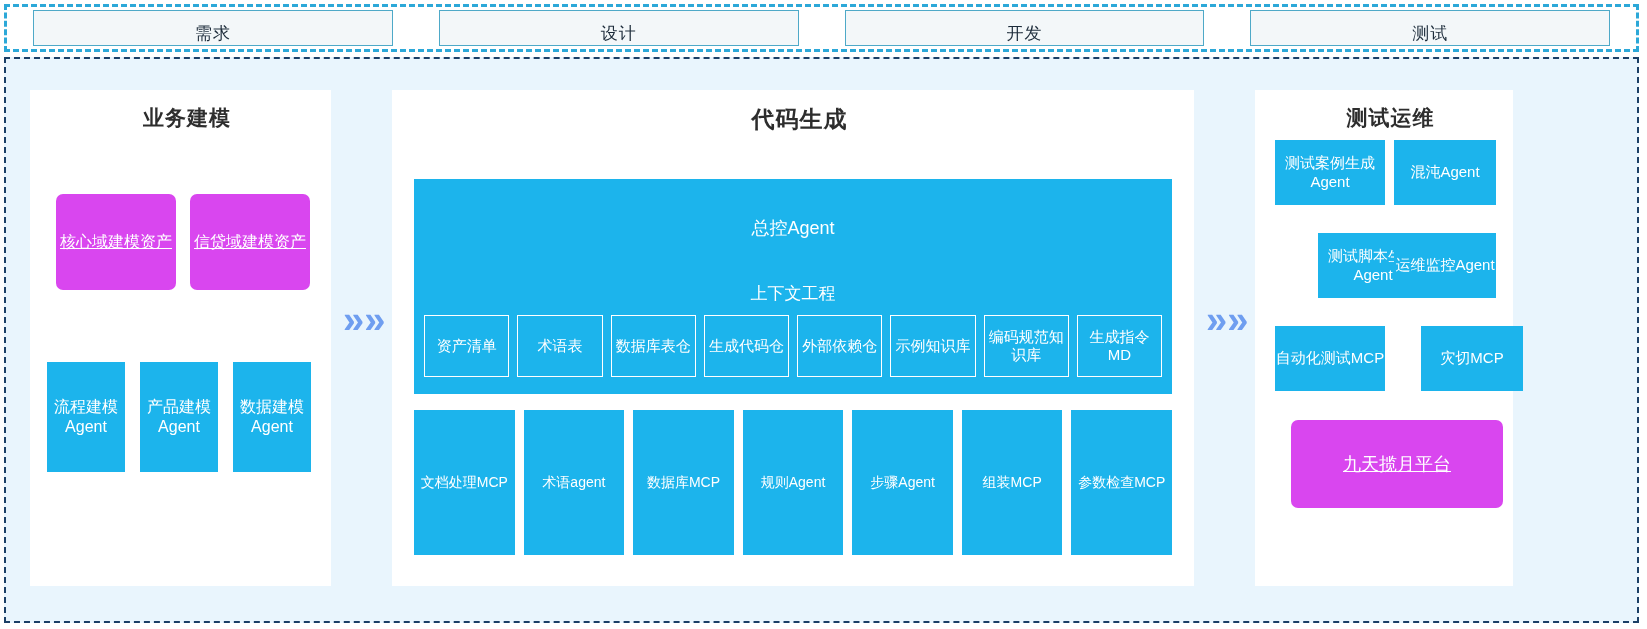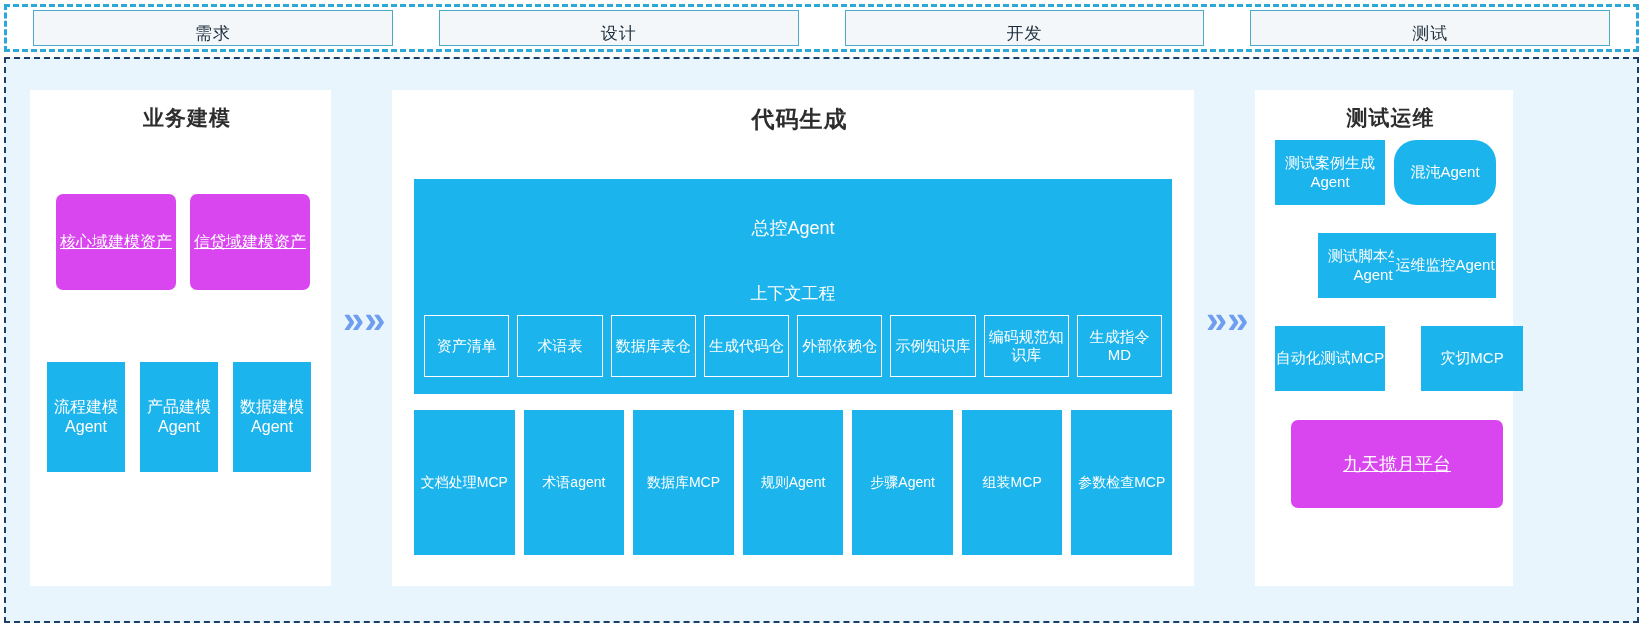--- a/index.html
+++ b/index.html
@@ -175,21 +175,21 @@
     justify-content: center;
     text-align: center;
     color: #ffffff;
     font-size: 14px;
     line-height: 1.3;
   }
 
   
   #panel-right .tile.blue { font-size: 15px; }
   #rt-0 { left: 20px;  top: 50px;  width: 110px; height: 65px; }
-  #rt-1 { left: 139px; top: 50px;  width: 102px; height: 65px; border-radius: 22px; }
+  #rt-1 { left: 139px; top: 50px;  width: 102px; height: 65px; }
   #rt-2 { left: 20px;  top: 143px; width: 110px; height: 65px; margin-left: 43px; }
   #rt-3 { left: 139px; top: 143px; width: 102px; height: 65px; }
   #rt-4 { left: 20px;  top: 236px; width: 110px; height: 65px; }
   #rt-5 { left: 139px; top: 236px; width: 102px; height: 65px; margin-left: 27px; }
   #rt-platform {
     left: 36px; top: 330px; width: 212px; height: 88px;
     font-size: 18px;
   }
 </style>
 </head>

